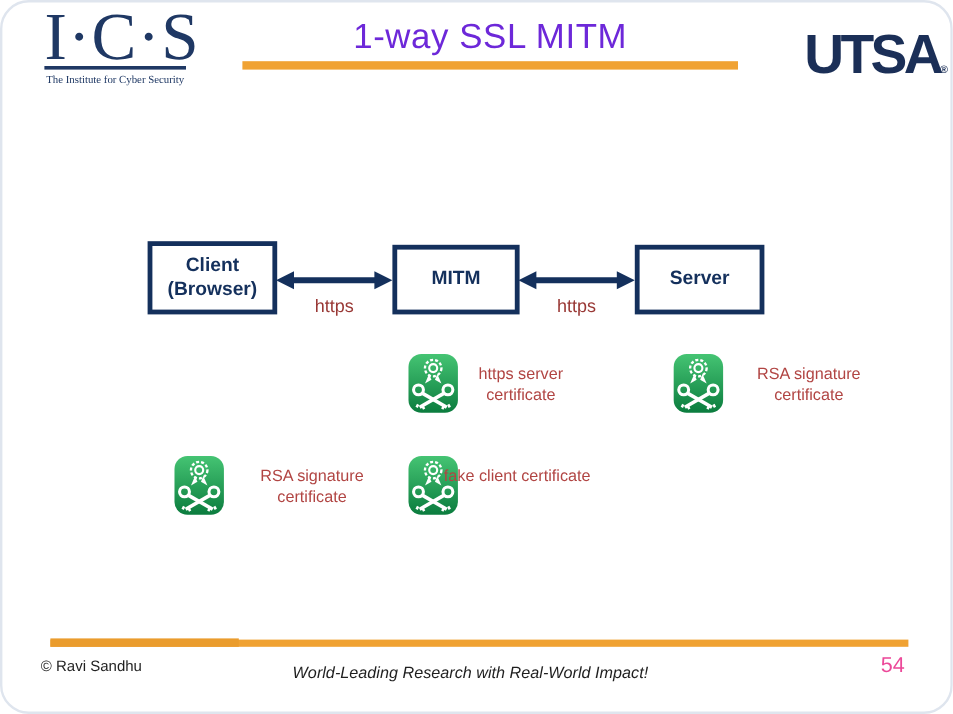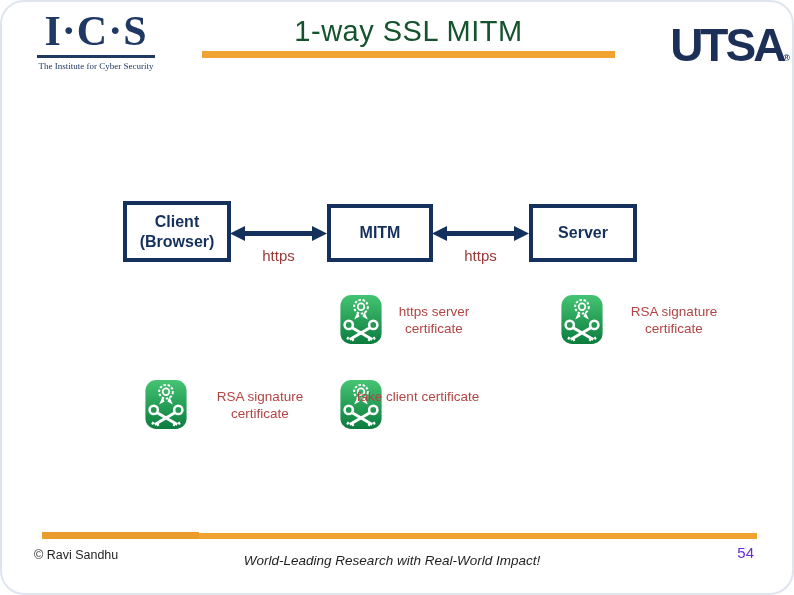--- a/index.html
+++ b/index.html
@@ -5,30 +5,30 @@
   * { margin:0; padding:0; box-sizing:border-box; }
   html,body { background:#fff; }
   .slide {
     position:relative; width:794px; height:595px; background:#fff;
     border:2px solid #dfe5ee; border-radius:24px; overflow:hidden;
     font-family:"Liberation Sans", sans-serif;
   }
   
   .ics-logo { position:absolute; left:35px; top:6px; width:118px; text-align:center; }
   .ics-acronym {
-    font-family:"Liberation Serif", serif; font-weight:bold; font-size:42px;
+    font-family:"Liberation Serif", serif; font-weight:normal; font-size:56px;
     color:#1F3864; letter-spacing:1px; line-height:46px; white-space:nowrap;
   }
   .ics-rule { width:118px; height:3px; background:#1F3864; margin:1px 0 3px 0; }
   .ics-tagline {
     font-family:"Liberation Serif", serif; font-size:9px; color:#1F3864; white-space:nowrap;
   }
   .page-title {
     position:absolute; left:200px; top:12px; width:413px; text-align:center;
-    font-size:29px; line-height:35px; color:#14532d; letter-spacing:0.5px;
+    font-size:29px; line-height:35px; color:#6d28d9; letter-spacing:0.5px;
   }
   .title-bar { position:absolute; left:200px; top:49px; width:413px; height:7px; background:#F0A233; }
   .utsa-logo {
     position:absolute; left:663px; top:18px; width:125px;
     font-weight:bold; font-size:46px; line-height:50px; letter-spacing:-3px; color:#1B2F57;
     white-space:nowrap;
     text-align:right;
   }
   .utsa-reg { font-size:9px; letter-spacing:0; vertical-align:baseline; color:#1B2F57; }
   
@@ -54,21 +54,21 @@
     color:#B14543; font-size:13.5px; line-height:1.28;
   }
   
   .footer-bar-main  { position:absolute; left:40px; top:531px; width:715px; height:6px; background:#F0A233; }
   .footer-bar-left  { position:absolute; left:40px; top:530px; width:157px; height:7px; background:#EA9C2D; }
   .footer-copyright { position:absolute; left:32px; top:546px; font-size:12.5px; color:#1f1f1f; }
   .footer-tagline {
     position:absolute; left:0; right:10px; top:551px; text-align:center;
     font-style:italic; font-size:13.5px; color:#1f1f1f;
   }
-  .footer-page { position:absolute; right:38px; top:542px; font-size:15px; color:#6d28d9; }
+  .footer-page { position:absolute; right:38px; top:542px; font-size:18px; color:#ec4899; }
 </style>
 </head>
 <body>
 
 <div class="slide">
 
   <div class="ics-logo">
     <div class="ics-acronym">I·C·S</div>
     <div class="ics-rule"></div>
     <div class="ics-tagline">The Institute for Cyber Security</div>
@@ -162,21 +162,21 @@
     <path d="M25.5 18 L29 26 L23.5 23 Z" fill="#fff"></path>
     <circle cx="9.5" cy="31.5" r="4.2" fill="none" stroke="#fff" stroke-width="2.6"></circle>
     <line x1="13" y1="34.5" x2="33.5" y2="46.3" stroke="#fff" stroke-width="3"></line>
     <line x1="31" y1="45.4" x2="29.7" y2="47.8" stroke="#fff" stroke-width="2.2"></line>
     <line x1="34.8" y1="43.9" x2="36.1" y2="46.3" stroke="#fff" stroke-width="2.2"></line>
     <circle cx="34.5" cy="31.5" r="4.2" fill="none" stroke="#fff" stroke-width="2.6"></circle>
     <line x1="31" y1="34.5" x2="10.5" y2="46.3" stroke="#fff" stroke-width="3"></line>
     <line x1="13" y1="45.4" x2="14.3" y2="47.8" stroke="#fff" stroke-width="2.2"></line>
     <line x1="9.2" y1="43.9" x2="7.9" y2="46.3" stroke="#fff" stroke-width="2.2"></line>
   </svg>
-  <div class="cert-label" style="left:351px;top:386px">fake client certificate</div>
+  <div class="cert-label" style="left:364px;top:386px">fake client certificate</div>
 
   <div class="footer-bar-main"></div>
   <div class="footer-bar-left"></div>
   <div class="footer-copyright">© Ravi Sandhu</div>
   <div class="footer-tagline">World-Leading Research with Real-World Impact!</div>
   <div class="footer-page">54</div>
 
 </div>
 
 </body></html>

